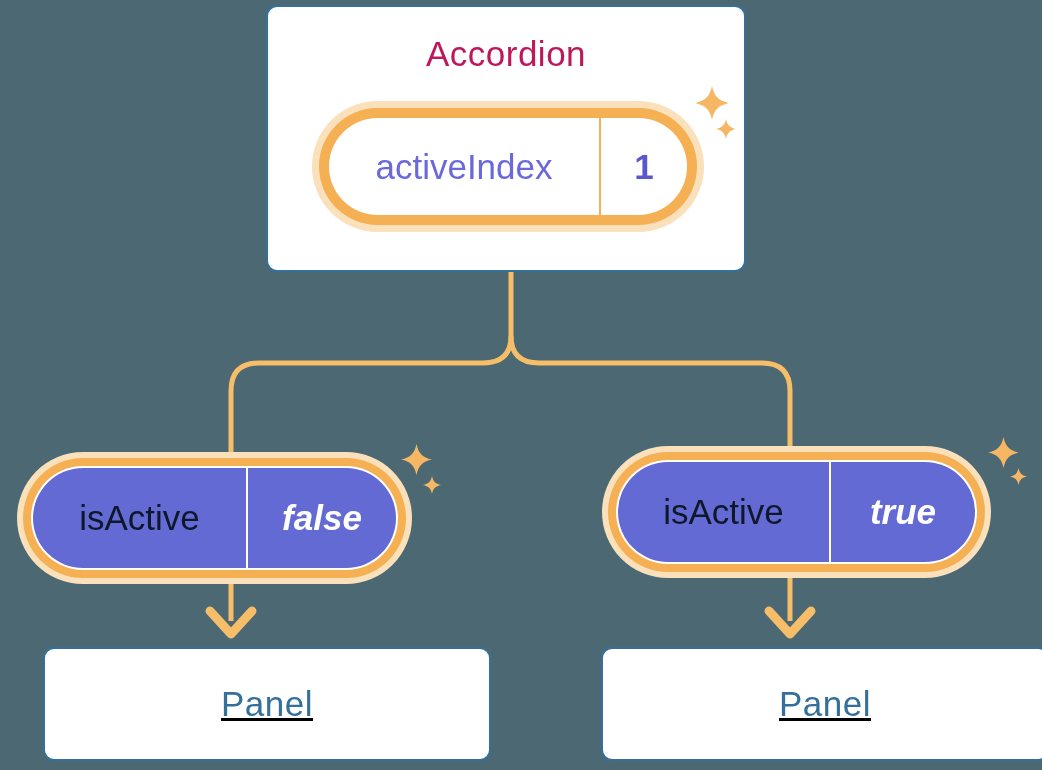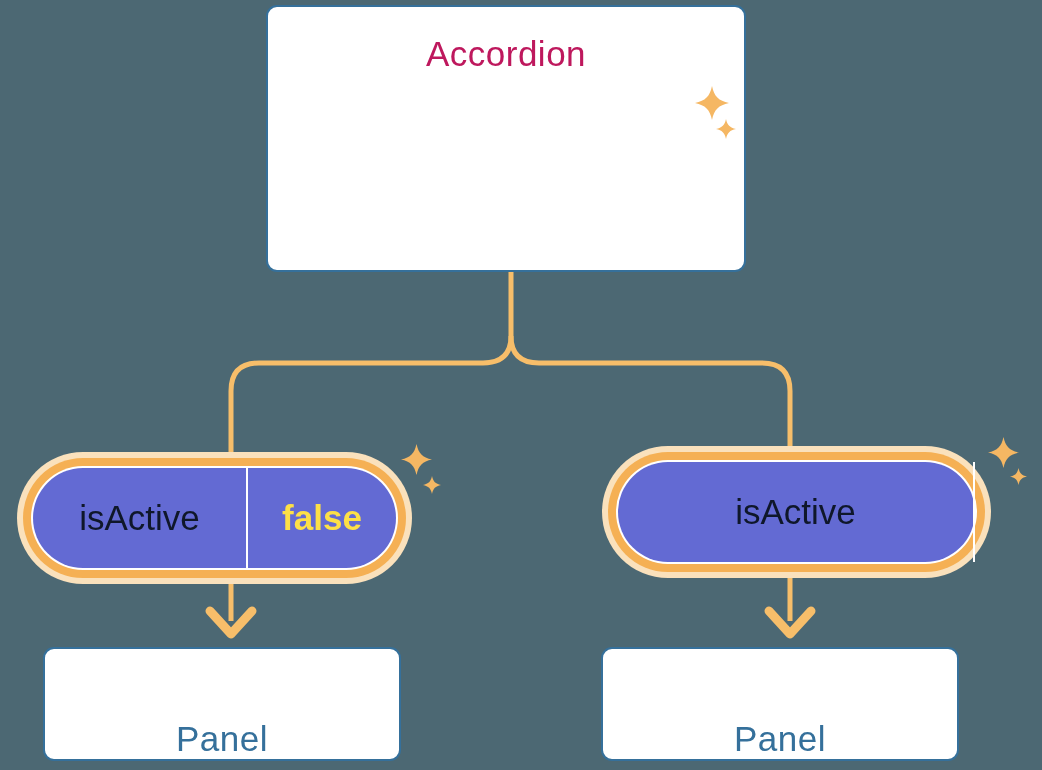--- a/index.html
+++ b/index.html
@@ -78,28 +78,29 @@
     align-items:center;
     justify-content:center;
     font-size:35px;
     font-weight:700;
   }
   .state-pill .pill-name{color:#6B68DC;}
   .state-pill .pill-value{width:86px;color:#5A57CD;}
   .state-pill .pill-sep{width:2px;background:#F5B054;}
   .prop-pill .pill-name{color:#0f172a;}
   .prop-pill .pill-sep{width:2px;background:#FFFFFF;}
-  .prop-pill .pill-value{color:#fde047;}
+  .prop-pill .pill-value{color:#ffffff;font-style:italic;}
   .prop-pill-left .pill-value{width:148px;}
   .prop-pill-right .pill-value{width:144px;}
   .panel-card{
-    width:358px;height:114px;
+    width:448px;height:114px;
     display:flex;
-    align-items:flex-end;
+    align-items:center;
     justify-content:center;
+    text-decoration:underline;
   }
   .panel-left{left:43px;top:647px;}
   .panel-right{left:601px;top:647px;}
   .panel-label{
     font-size:35px;
     font-weight:500;
     color:#35709B;
     letter-spacing:0.5px;
   }
   .sparkle{
@@ -122,30 +123,36 @@
     <g stroke="#F7BE6A" stroke-width="9" fill="none" stroke-linecap="round" stroke-linejoin="round">
       <path d="M210 611 L231 634 L252 611"></path>
       <path d="M769 611 L790 634 L811 611"></path>
     </g>
   </svg>
 
   <div class="card accordion-card">
     <span class="card-title">Accordion</span>
   </div>
 
+  <div class="pill state-pill">
+    <span class="pill-name">activeIndex</span>
+    <span class="pill-sep"></span>
+    <span class="pill-value">1</span>
+  </div>
 
   <div class="pill prop-pill prop-pill-left">
     <span class="pill-name">isActive</span>
     <span class="pill-sep"></span>
     <span class="pill-value">false</span>
   </div>
 
   <div class="pill prop-pill prop-pill-right">
     <span class="pill-name">isActive</span>
     <span class="pill-sep"></span>
+    <span class="pill-value">true</span>
   </div>
 
   <div class="card panel-card panel-left">
     <span class="panel-label">Panel</span>
   </div>
   <div class="card panel-card panel-right">
     <span class="panel-label">Panel</span>
   </div>
 
   <svg class="sparkle" style="left:695px;top:86px;" width="34" height="34" viewBox="0 0 24 24">

